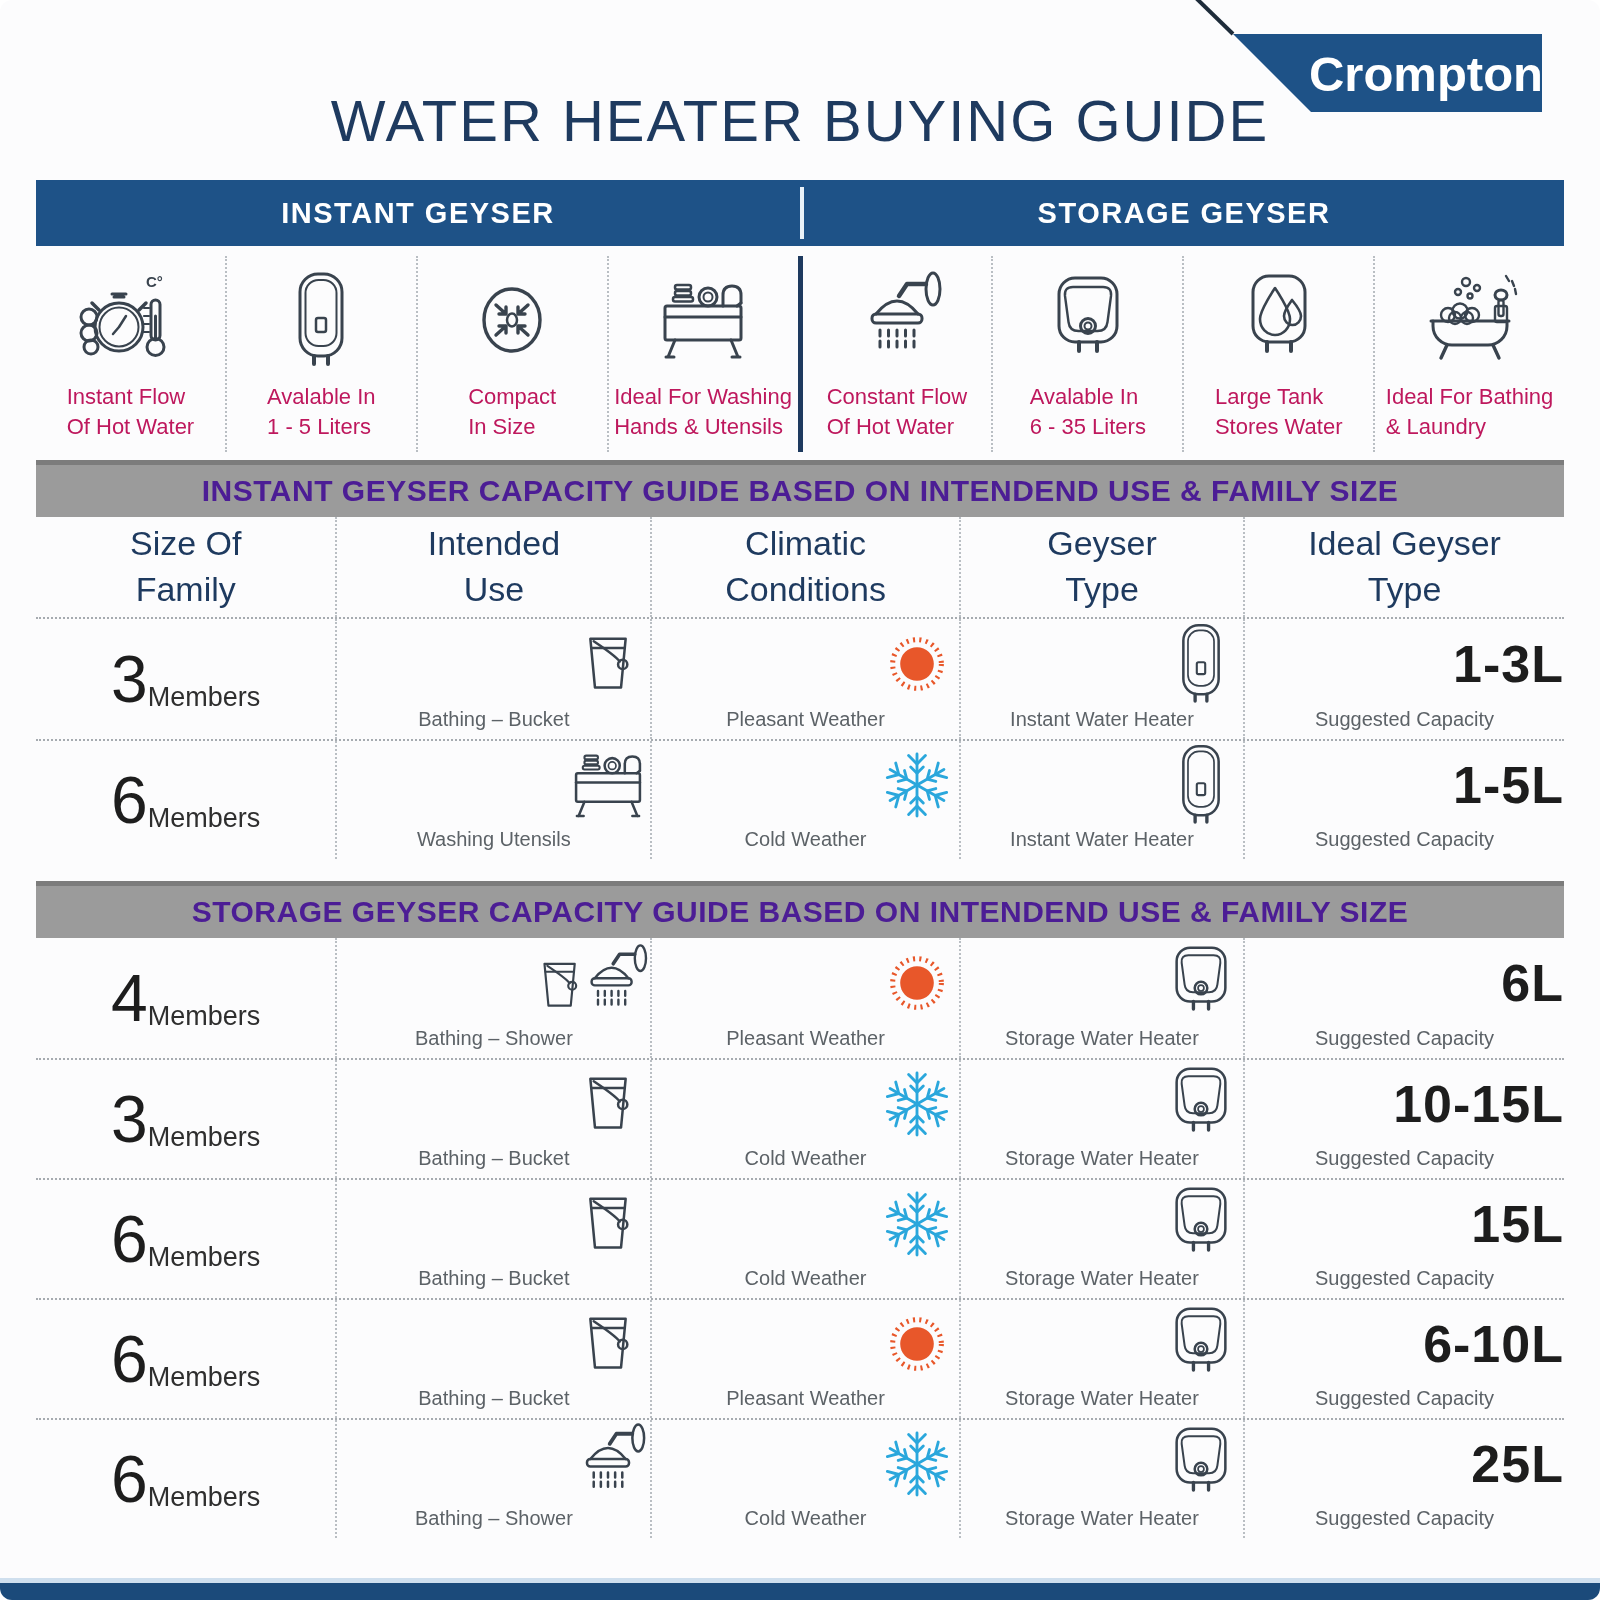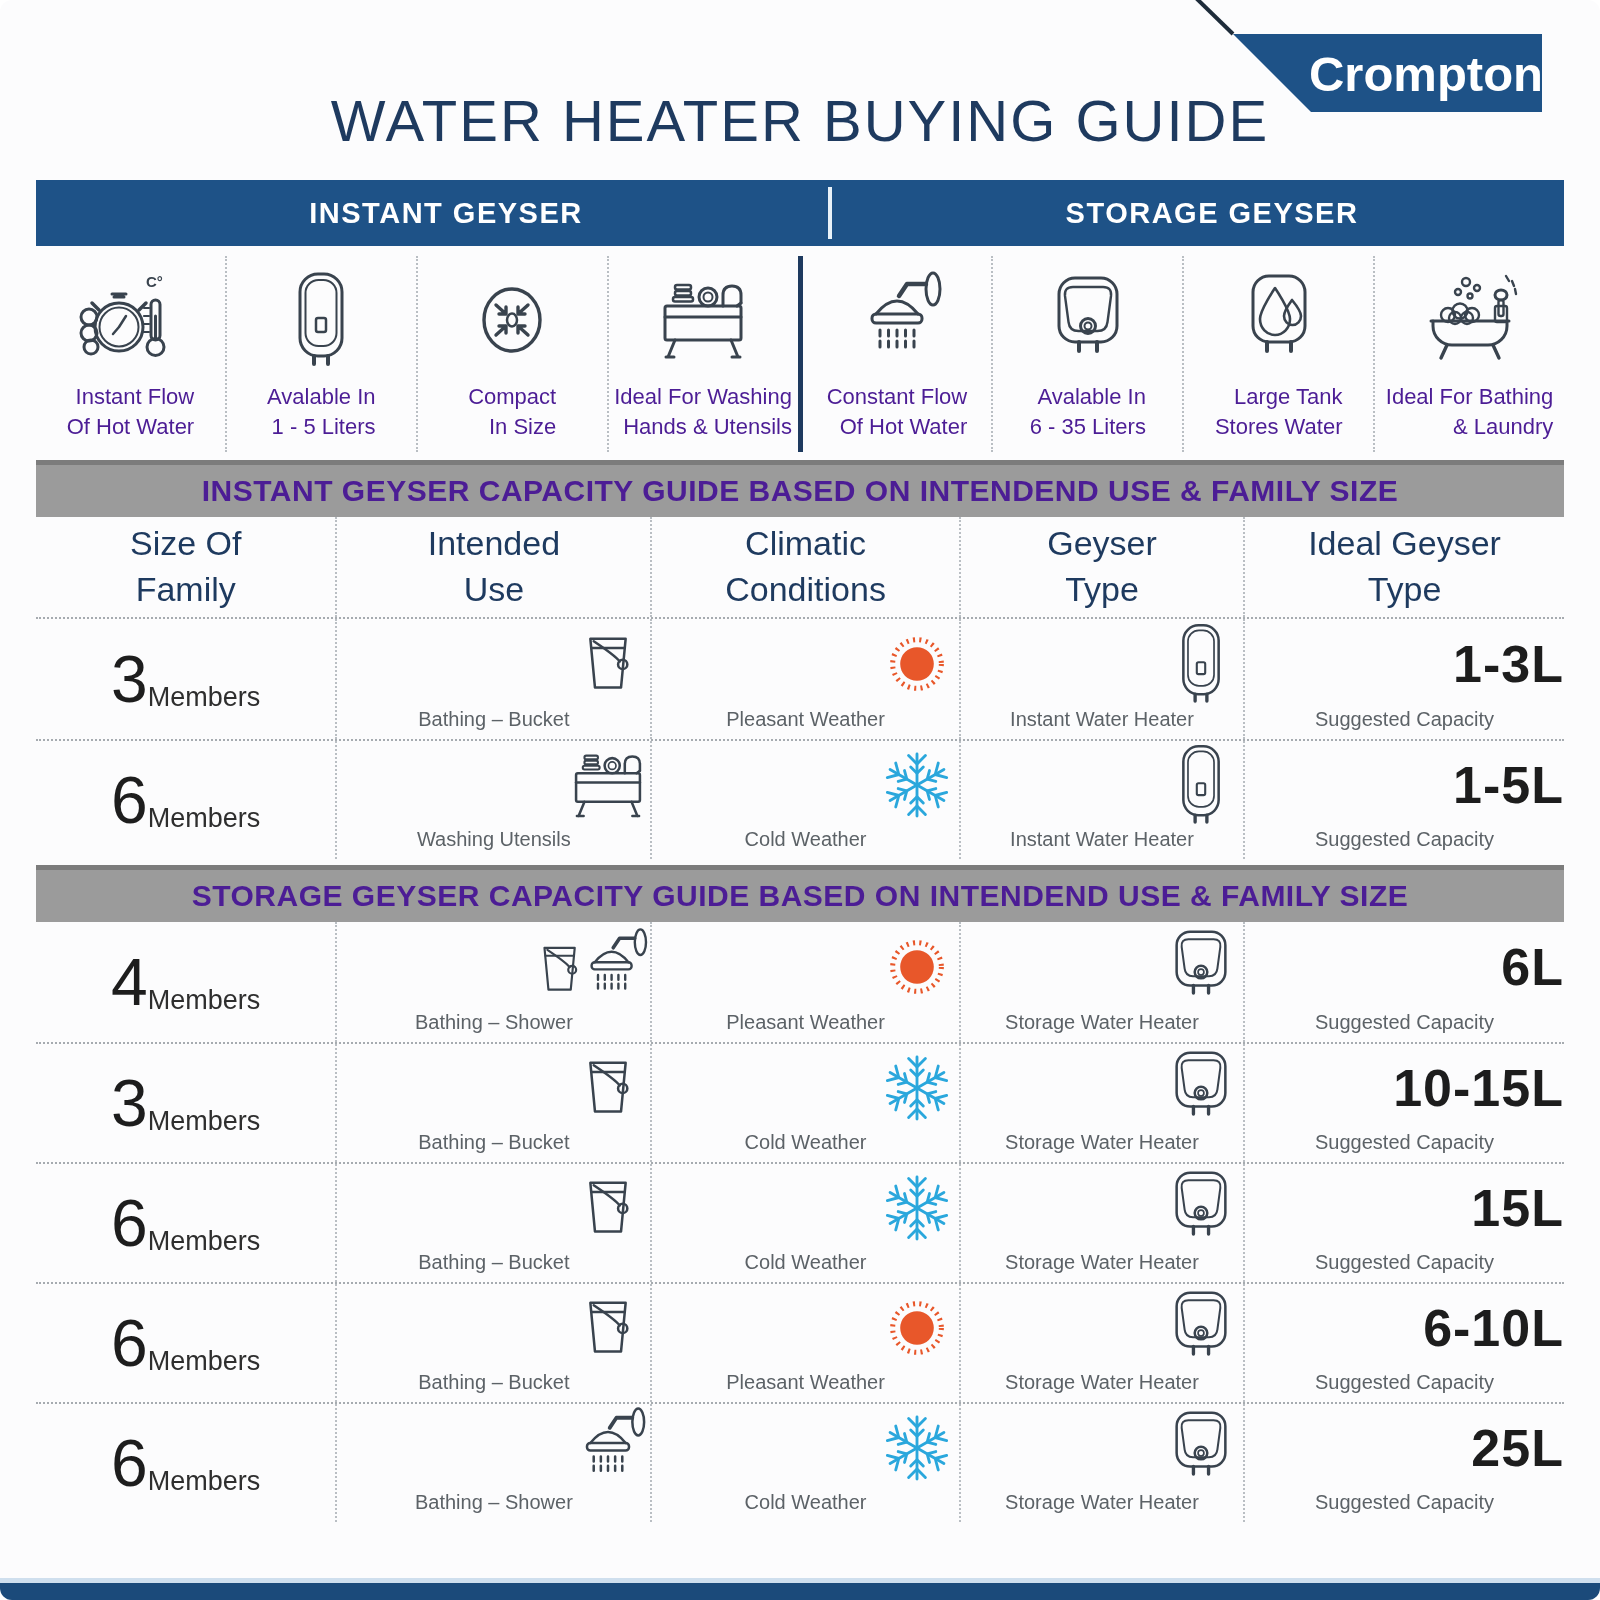--- a/index.html
+++ b/index.html
@@ -11,45 +11,45 @@
   }
   .logo-svg { position: absolute; top: 0; right: 0; width: 470px; height: 120px; }
   .title {
     margin-top: 92px; text-align: center; font-size: 58px; line-height: 1;
     letter-spacing: 2px; color: var(--navy, #1e3a5f); font-weight: normal;
   }
   .section-bar {
     margin: 30px 36px 0; height: 66px; background: var(--brand-blue, #1e5287);
     display: flex; align-items: stretch;
   }
-  .sb-seg { display: flex; align-items: center; justify-content: center; margin-left: 28px; }
+  .sb-seg { display: flex; align-items: center; justify-content: center; }
   .sb-left { width: 50%; }
   .sb-right { flex: 1; }
   .sb-text { color: #ffffff; font-size: 29px; font-weight: bold; letter-spacing: 1.5px; }
   .sb-div { width: 4px; background: #e9f2f9; margin: 7px 0; }
 
   .features { margin: 10px 36px 0; height: 196px; display: flex; }
   .feature-cell {
     flex: 1; display: flex; flex-direction: column; align-items: center;
     padding-top: 14px;
   }
   .feature-cell + .feature-cell { border-left: 2px dotted #b9bec3; }
   .feature-cell.split { border-left: 5px solid var(--navy, #1e3a5f); }
   .feat-icon { height: 100px; width: 160px; }
   .feat-label {
-    margin-top: 12px; font-size: 22px; line-height: 1.35; color: #4c1d95;
-    text-align: right; white-space: pre-line;
+    margin-top: 12px; font-size: 22px; line-height: 1.35; color: #be185d;
+    text-align: left; white-space: pre-line;
   }
 
   .gray-bar {
     margin: 8px 36px 0; height: 57px; background: var(--bar-gray, #9b9b9b);
     border-top: 5px solid #7c7c7c; display: flex; align-items: center; justify-content: center;
     color: #4c1d95; font-size: 30px; font-weight: bold; letter-spacing: 0.5px;
   }
-  .gray-bar.second { margin-top: 6px; }
+  .gray-bar.second { margin-top: 22px; }
 
   .table { margin: 0 36px; }
   .t-head { display: flex; height: 102px; border-bottom: 2px dotted #a6abb0; }
   .h-cell {
     display: flex; align-items: center; justify-content: center; text-align: center;
     font-size: 34px; color: var(--navy, #1e3a5f); line-height: 1.35; white-space: pre-line;
   }
   .h-cell + .h-cell, .cell + .cell { border-left: 2px dotted #b9bec3; }
   .c1 { width: 19.6%; } .c2 { width: 20.6%; } .c3 { width: 20.2%; }
   .c4 { width: 18.6%; } .c5 { width: 21.0%; }

